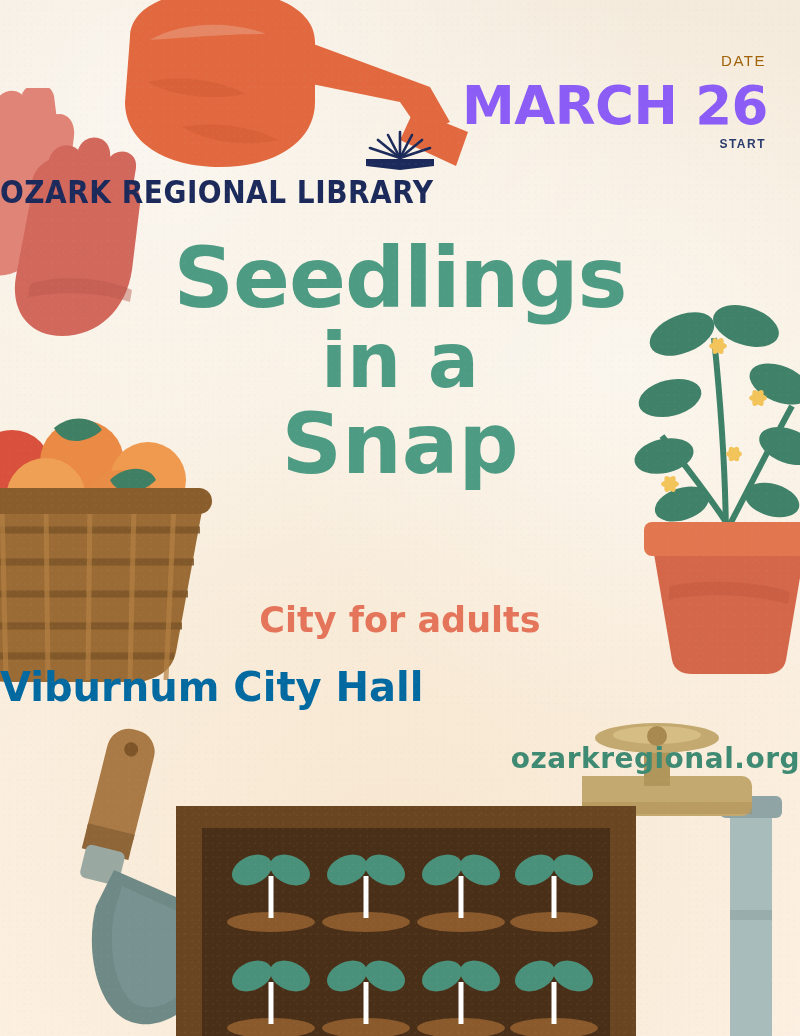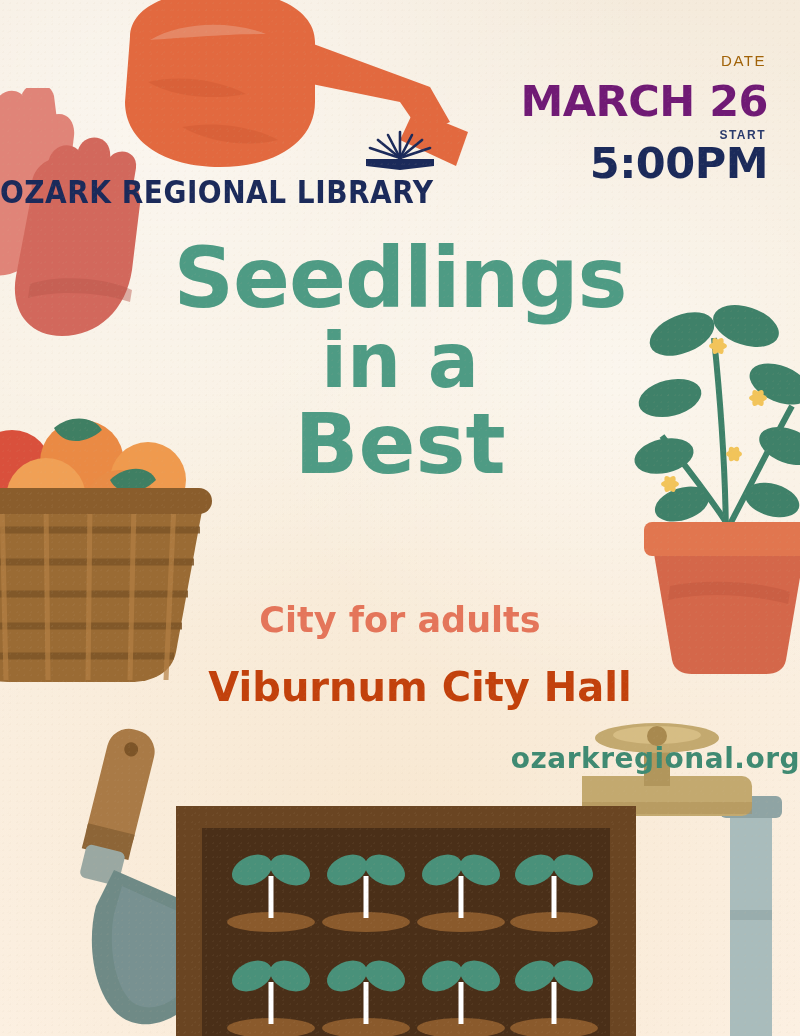--- a/index.html
+++ b/index.html
@@ -48,25 +48,25 @@
   .date-label {
     font-family: "Liberation Sans", sans-serif;
     font-size: 15px;
     letter-spacing: 1.5px;
     font-weight: 400;
     color: #a16207;
     margin: 0 2px 12px 0;
   }
   .date-value {
     font-family: "DejaVu Sans", sans-serif;
-    font-size: 43px;
+    font-size: 53px;
     font-weight: 700;
     letter-spacing: -0.5px;
     line-height: 0.95;
-    color: #701a75;
+    color: #8b5cf6;
     margin: 0 0 6px 0;
   }
   .start-label {
     font-family: "Liberation Sans", sans-serif;
     font-size: 12px;
     letter-spacing: 1.5px;
     font-weight: 700;
     color: #2a3b6d;
     margin: 0 2px 1px 0;
   }
@@ -123,26 +123,24 @@
     font-family: "DejaVu Sans", sans-serif;
     font-weight: 700;
     font-size: 35px;
     color: #e4755a;
   }
   .venue {
     position: absolute;
     top: 664px;
     left: 0;
     right: 0;
-    text-align: center;
     font-family: "DejaVu Sans", sans-serif;
     font-weight: 700;
     font-size: 40px;
-    color: #c2410c;
-    padding-left: 40px;
+    color: #0369a1;
   }
   .website {
     position: absolute;
     top: 742px;
     left: 0;
     right: 0;
     text-align: right;
     font-family: "DejaVu Sans", sans-serif;
     font-weight: 700;
     font-size: 28px;
@@ -389,21 +387,20 @@
           <ellipse cx="19" cy="-48" rx="21" ry="14" transform="rotate(24 19 -48)" fill="#49917a"></ellipse>
         </g>
       </g>
     </svg>
   </div>
 
   <div class="date-block">
     <div class="date-label">DATE</div>
     <div class="date-value">MARCH 26</div>
     <div class="start-label">START</div>
-    <div class="start-value">5:00PM</div>
   </div>
 
   <div class="brand">
     <svg class="brand-logo" width="84" height="44" viewBox="0 0 84 44">
       <g stroke="#1b2a5a" stroke-width="2.6" stroke-linecap="round">
         <path d="M42 30 L42 4"></path>
         <path d="M42 30 L30 7"></path>
         <path d="M42 30 L20 12"></path>
         <path d="M42 30 L12 20"></path>
         <path d="M42 30 L54 7"></path>
@@ -412,21 +409,21 @@
       </g>
       <path d="M8 31 L42 31 L42 42 L8 38 Z" fill="#1b2a5a"></path>
       <path d="M76 31 L42 31 L42 42 L76 38 Z" fill="#1b2a5a"></path>
     </svg>
     <span class="brand-name">OZARK REGIONAL LIBRARY</span>
   </div>
 
   <div class="headline">
     <span class="l1">Seedlings</span>
     <span class="l2">in a</span>
-    <span class="l3">Best</span>
+    <span class="l3">Snap</span>
   </div>
 
   <div class="audience">City for adults</div>
   <div class="venue">Viburnum City Hall</div>
   <div class="website">ozarkregional.org</div>
 
   <div class="grain"></div>
 </div>
 
 </body></html>

